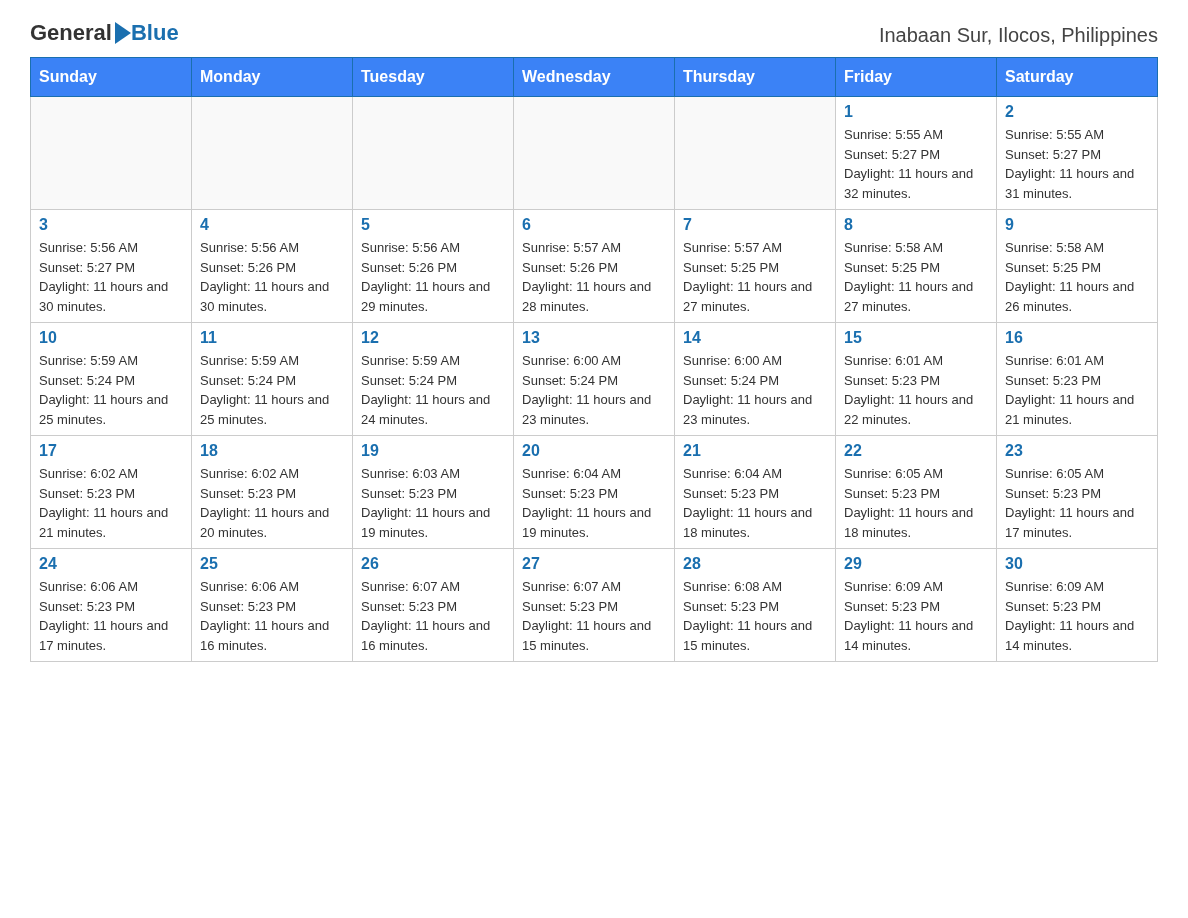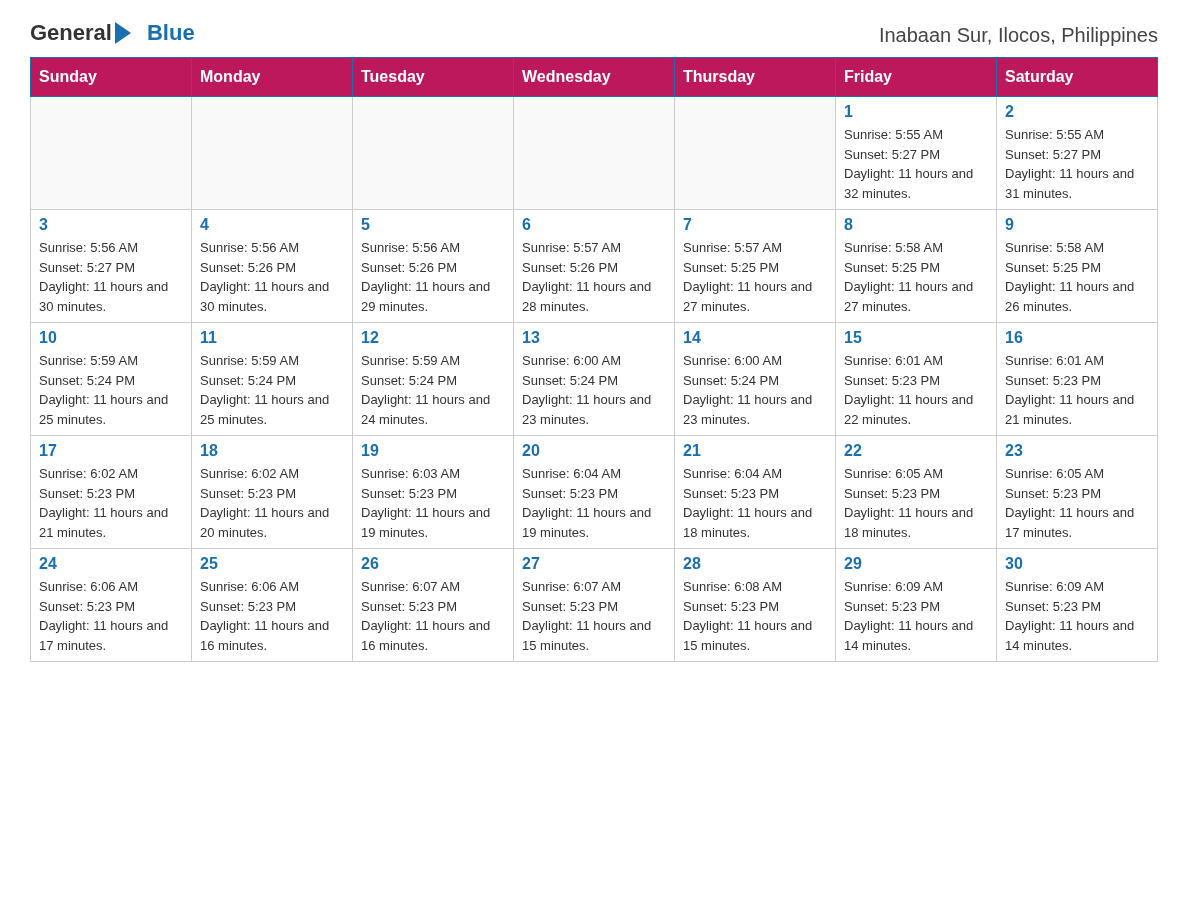--- a/index.html
+++ b/index.html
@@ -39,21 +39,21 @@
       font-size: 20px;
       color: #444;
       margin-top: 4px;
     }
     .calendar {
       width: 100%;
       border-collapse: collapse;
       margin-top: 10px;
     }
     .calendar th {
-      background-color: #be185d;
+      background-color: #3b82f6;
       color: #fff;
       font-size: 16px;
       font-weight: bold;
       padding: 10px 8px;
       text-align: left;
       border: 1px solid #1a6faf;
     }
     .calendar td {
       vertical-align: top;
       border: 1px solid #ccc;
@@ -80,21 +80,21 @@
     .logo-container {
       display: flex;
       flex-direction: row;
       align-items: flex-start;
     }
     .logo-line1 {
       display: flex;
       align-items: center;
     }
     .logo-line2 {
-      margin-left: 16px;
+      margin-left: 0;
     }
     .triangle-right {
       display: inline-block;
       width: 0;
       height: 0;
       border-top: 11px solid transparent;
       border-bottom: 11px solid transparent;
       border-left: 16px solid #1a6faf;
       margin-left: 3px;
       vertical-align: middle;

